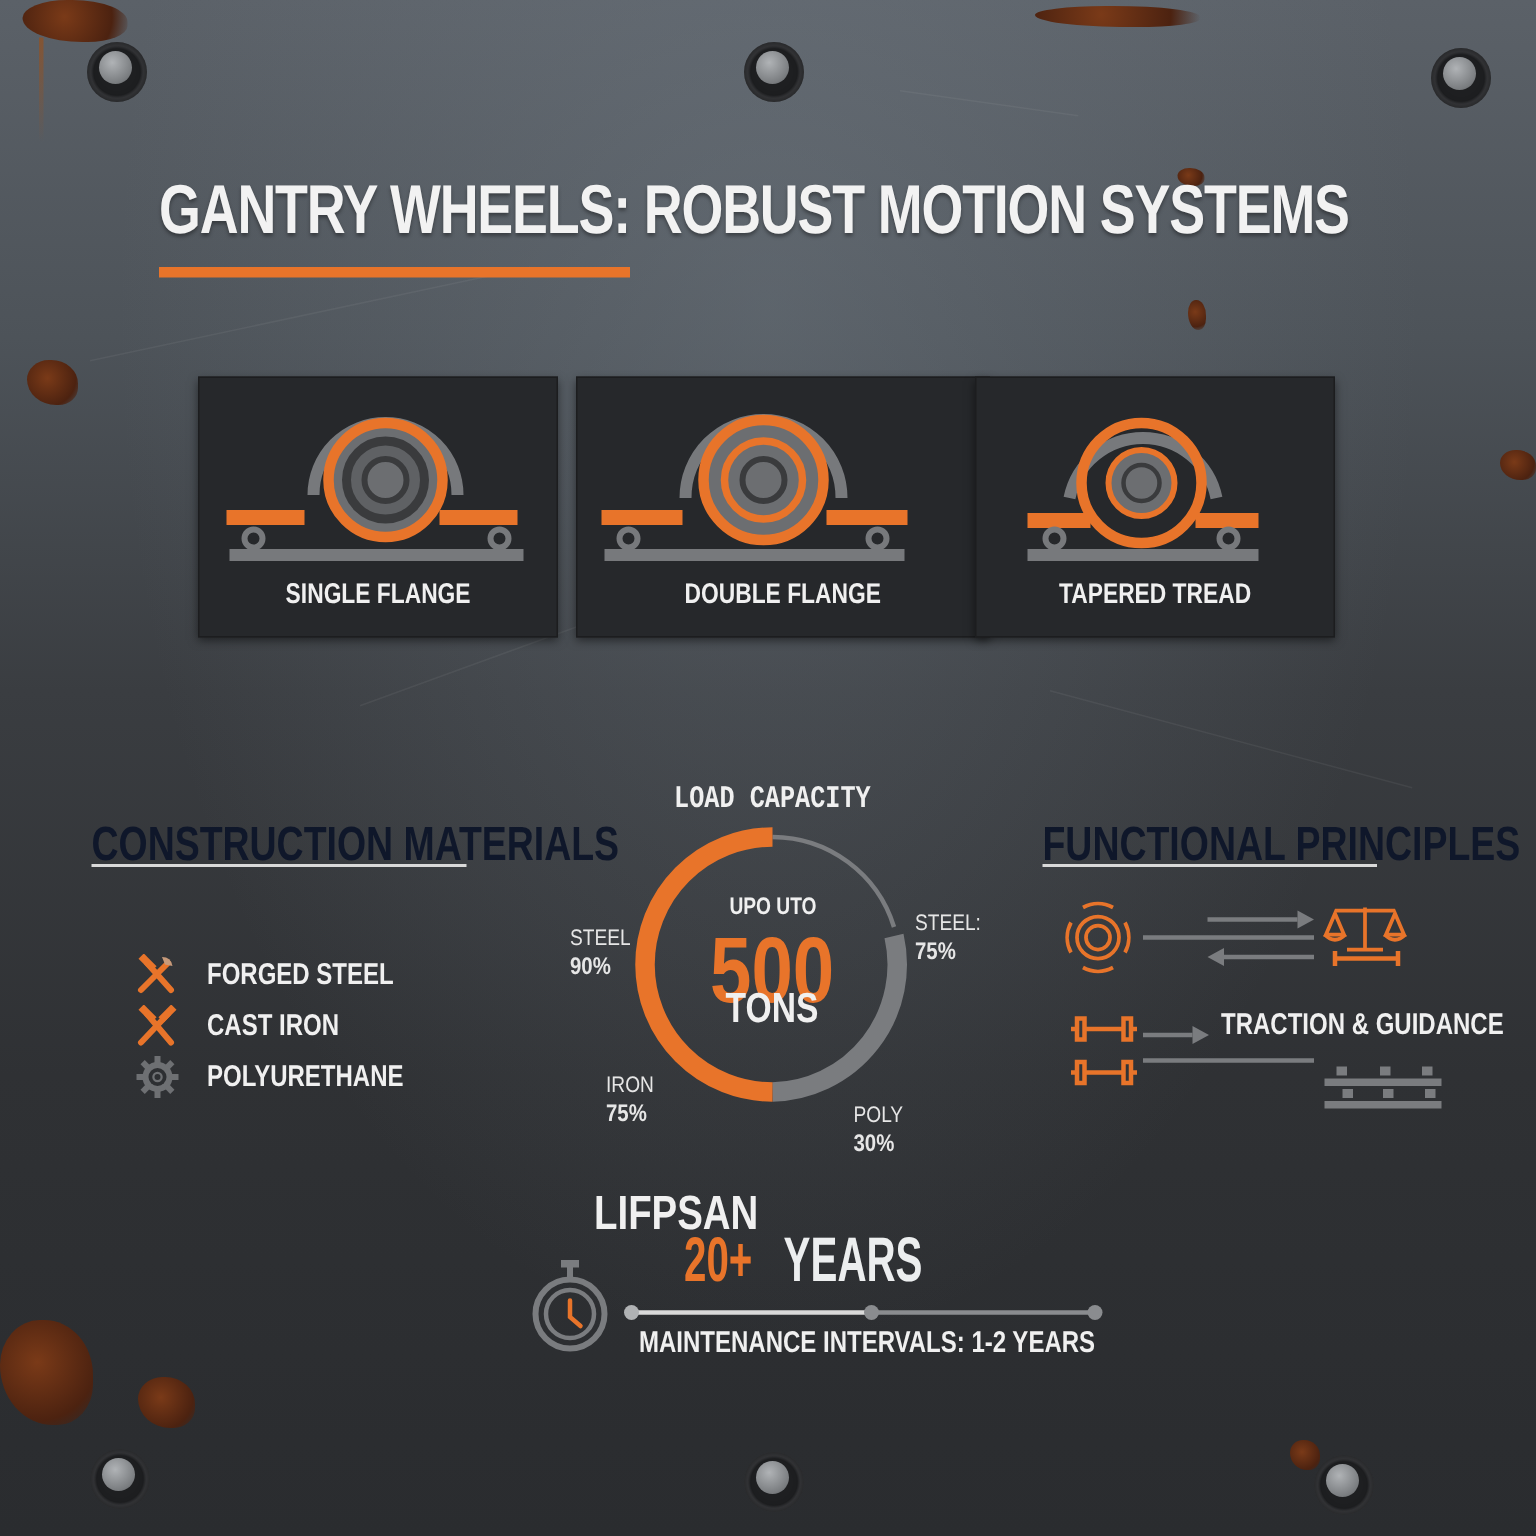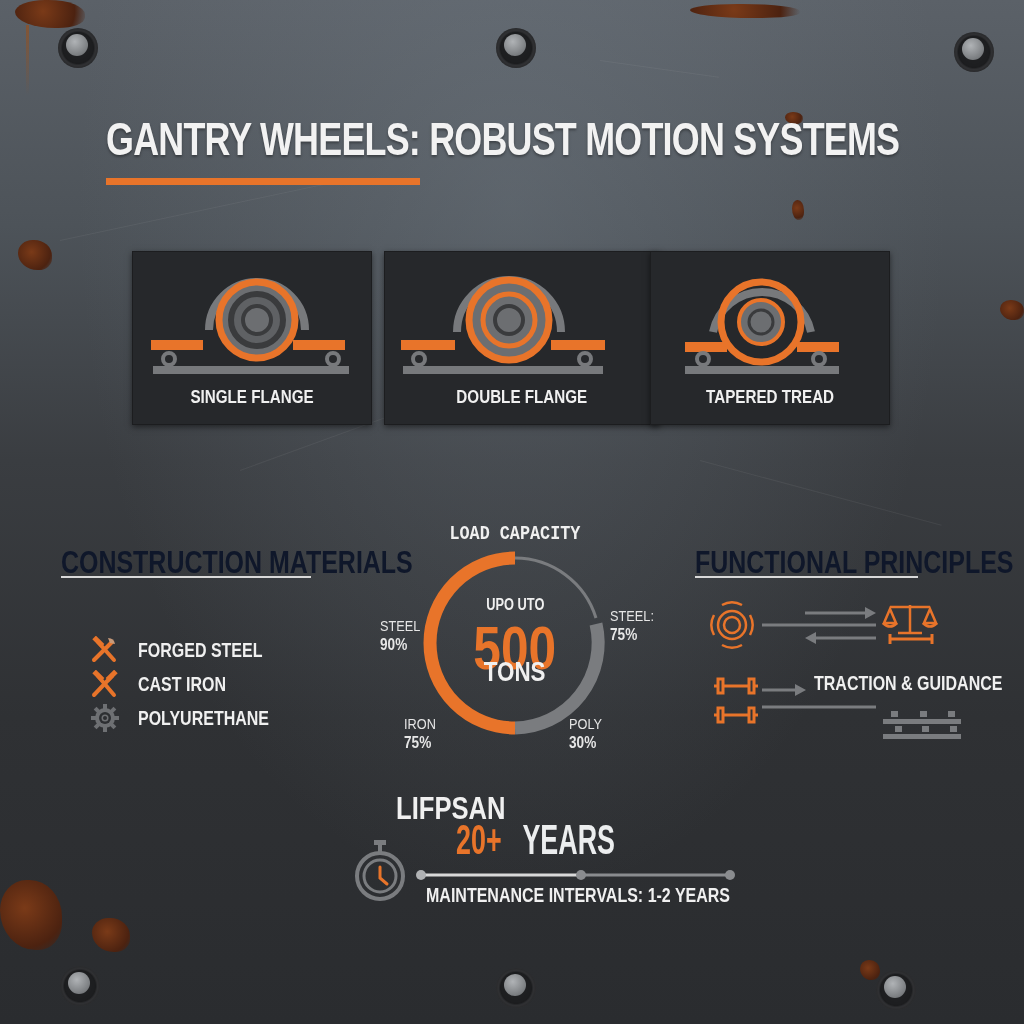--- a/index.html
+++ b/index.html
@@ -195,21 +195,21 @@
 
 <div class="dlabel" style="left:380px;top:616px;">
   <span>STEEL</span><br><b><span>90%</span></b>
 </div>
 <div class="dlabel" style="left:610px;top:606px;">
   <span>STEEL:</span><br><b><span>75%</span></b>
 </div>
 <div class="dlabel" style="left:404px;top:714px;">
   <span>IRON</span><br><b><span>75%</span></b>
 </div>
-<div class="dlabel" style="left:569px;top:714px;">
+<div class="dlabel" style="left:569px;top:734px;">
   <span>POLY</span><br><b><span>30%</span></b>
 </div>
 
 <div class="section-h" style="left:695px;top:544px;">
   <span>FUNCTIONAL PRINCIPLES</span>
 </div>
 <div class="section-line" style="left:695px;top:576px;width:223px;"></div>
 
 <svg style="position:absolute;left:700px;top:595px;" width="270" height="150">
 

